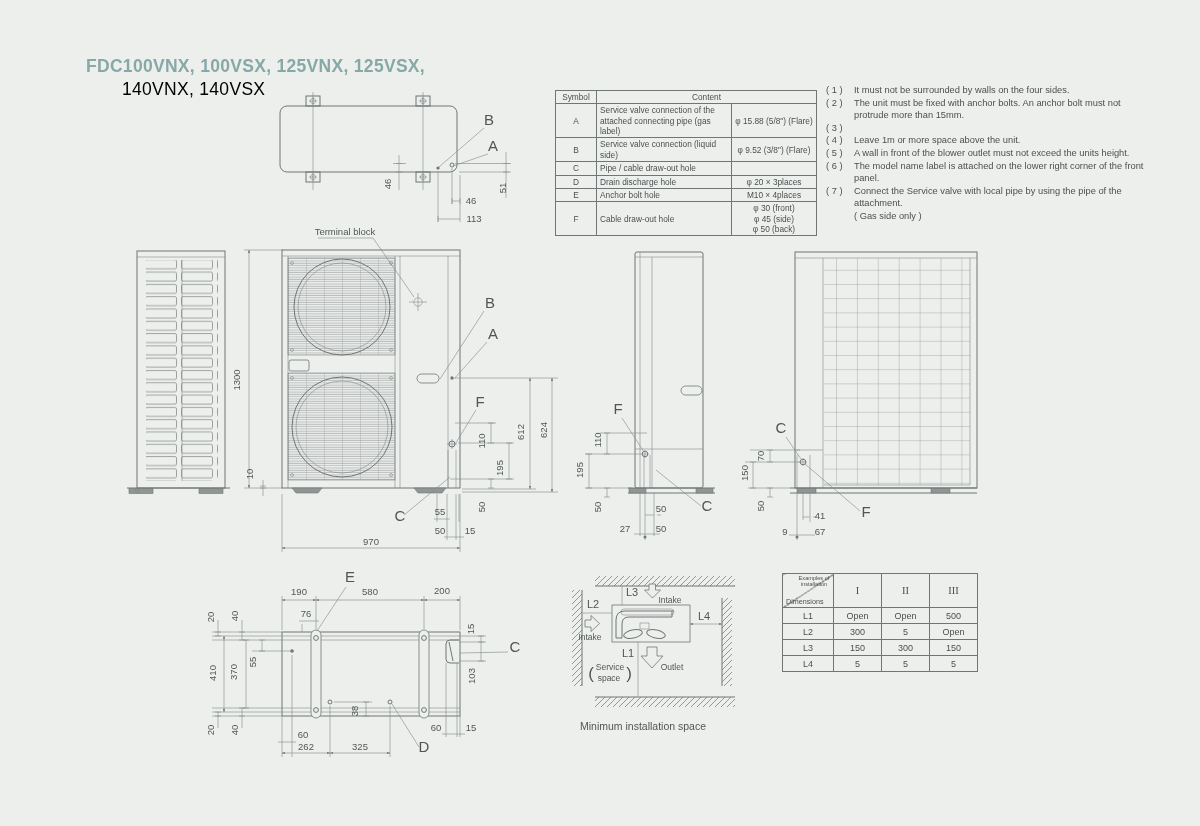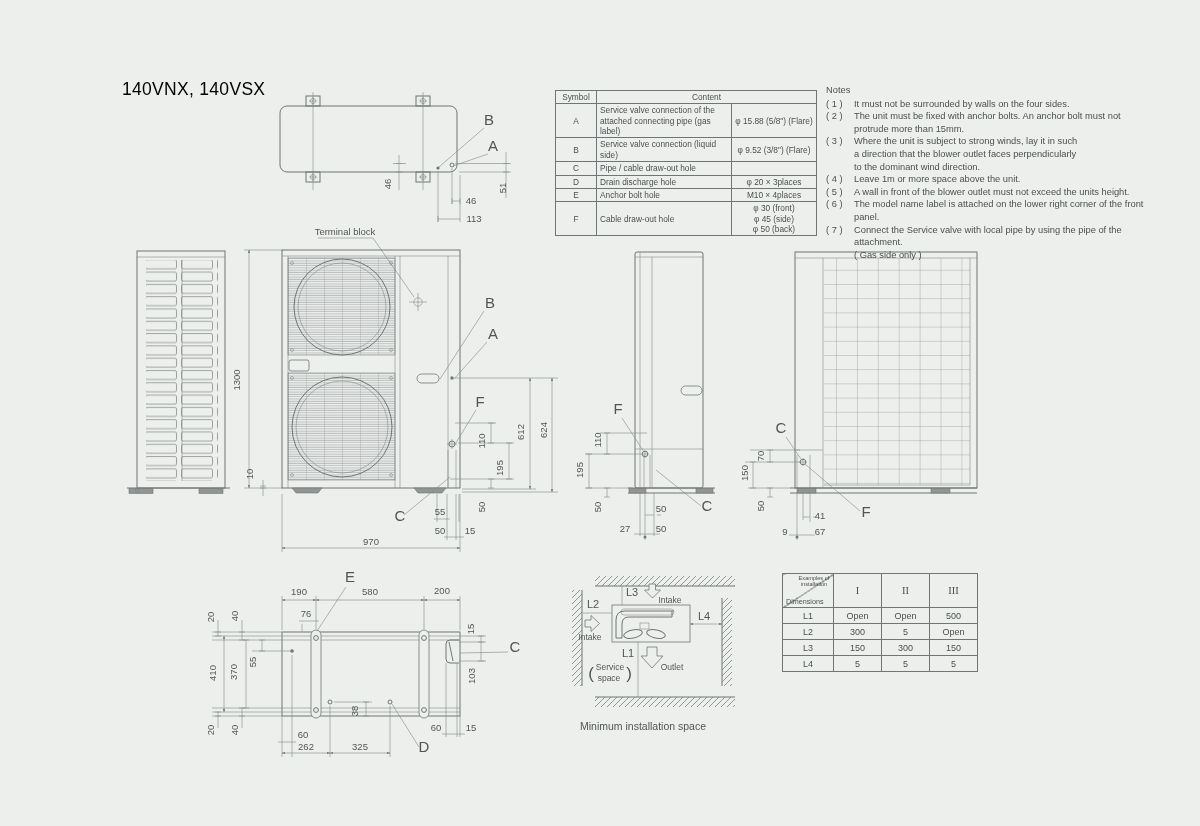--- a/index.html
+++ b/index.html
@@ -39,20 +39,21 @@
   #dim-table .roman{font-family:"Liberation Serif",serif;font-size:10.5px;}
   .corner{position:relative;background:linear-gradient(to bottom right,transparent calc(50% - .5px),#6f7675 calc(50% - .5px),#6f7675 calc(50% + .5px),transparent calc(50% + .5px));}
   .corner .ct{position:absolute;top:1px;right:1px;width:36px;font-size:5.6px;line-height:6.2px;text-align:center;}
   .corner .cb{position:absolute;bottom:1px;left:3px;font-size:7.2px;}
 </style>
 </head>
 <body>
 
 <div id="canvas">
 
+  <div class="title1">FDC100VNX, 100VSX, 125VNX, 125VSX,</div>
   <div class="title2">140VNX, 140VSX</div>
 
   <svg id="drawing" width="1200" height="826" viewBox="0 0 1200 826">
     <defs>
       <marker id="ma" viewBox="0 0 10 10" refX="7" refY="5" markerWidth="7" markerHeight="7" orient="auto-start-reverse">
         <path d="M0,2.6 L8,5 L0,7.4 Z" fill="#6f7675"></path>
       </marker>
       <pattern id="louvP" width="36" height="12.3" patternUnits="userSpaceOnUse">
         <rect x="1.5" y="1.5" width="31" height="9" rx="1.5" fill="none" stroke="#7b8280" stroke-width=".7"></rect>
       </pattern>
@@ -432,36 +433,32 @@
           <td class="sym">F</td>
           <td class="cont">Cable draw-out hole</td>
           <td class="val">φ 30  (front)
 φ 45  (side)
 φ 50  (back)</td>
         </tr>
       </tbody>
   </table>
 
   <div id="notes">
-    <div id="notes-heading">Notes</div>
     <div id="notes-list">
         <div class="note-row">
           <span class="note-no">( 1 )</span>
           <span class="note-text">It must not be surrounded by walls on the four sides.</span>
         </div>
         <div class="note-row">
           <span class="note-no">( 2 )</span>
           <span class="note-text">The unit must be fixed with anchor bolts. An anchor bolt must not
 protrude more than 15mm.</span>
         </div>
         <div class="note-row">
           <span class="note-no">( 3 )</span>
-          <span class="note-text">Where the unit is subject to strong winds, lay it in such
-a direction that the blower outlet faces perpendicularly
-to the dominant wind direction.</span>
         </div>
         <div class="note-row">
           <span class="note-no">( 4 )</span>
           <span class="note-text">Leave 1m or more space above the unit.</span>
         </div>
         <div class="note-row">
           <span class="note-no">( 5 )</span>
           <span class="note-text">A wall in front of the blower outlet must not exceed the units height.</span>
         </div>
         <div class="note-row">

